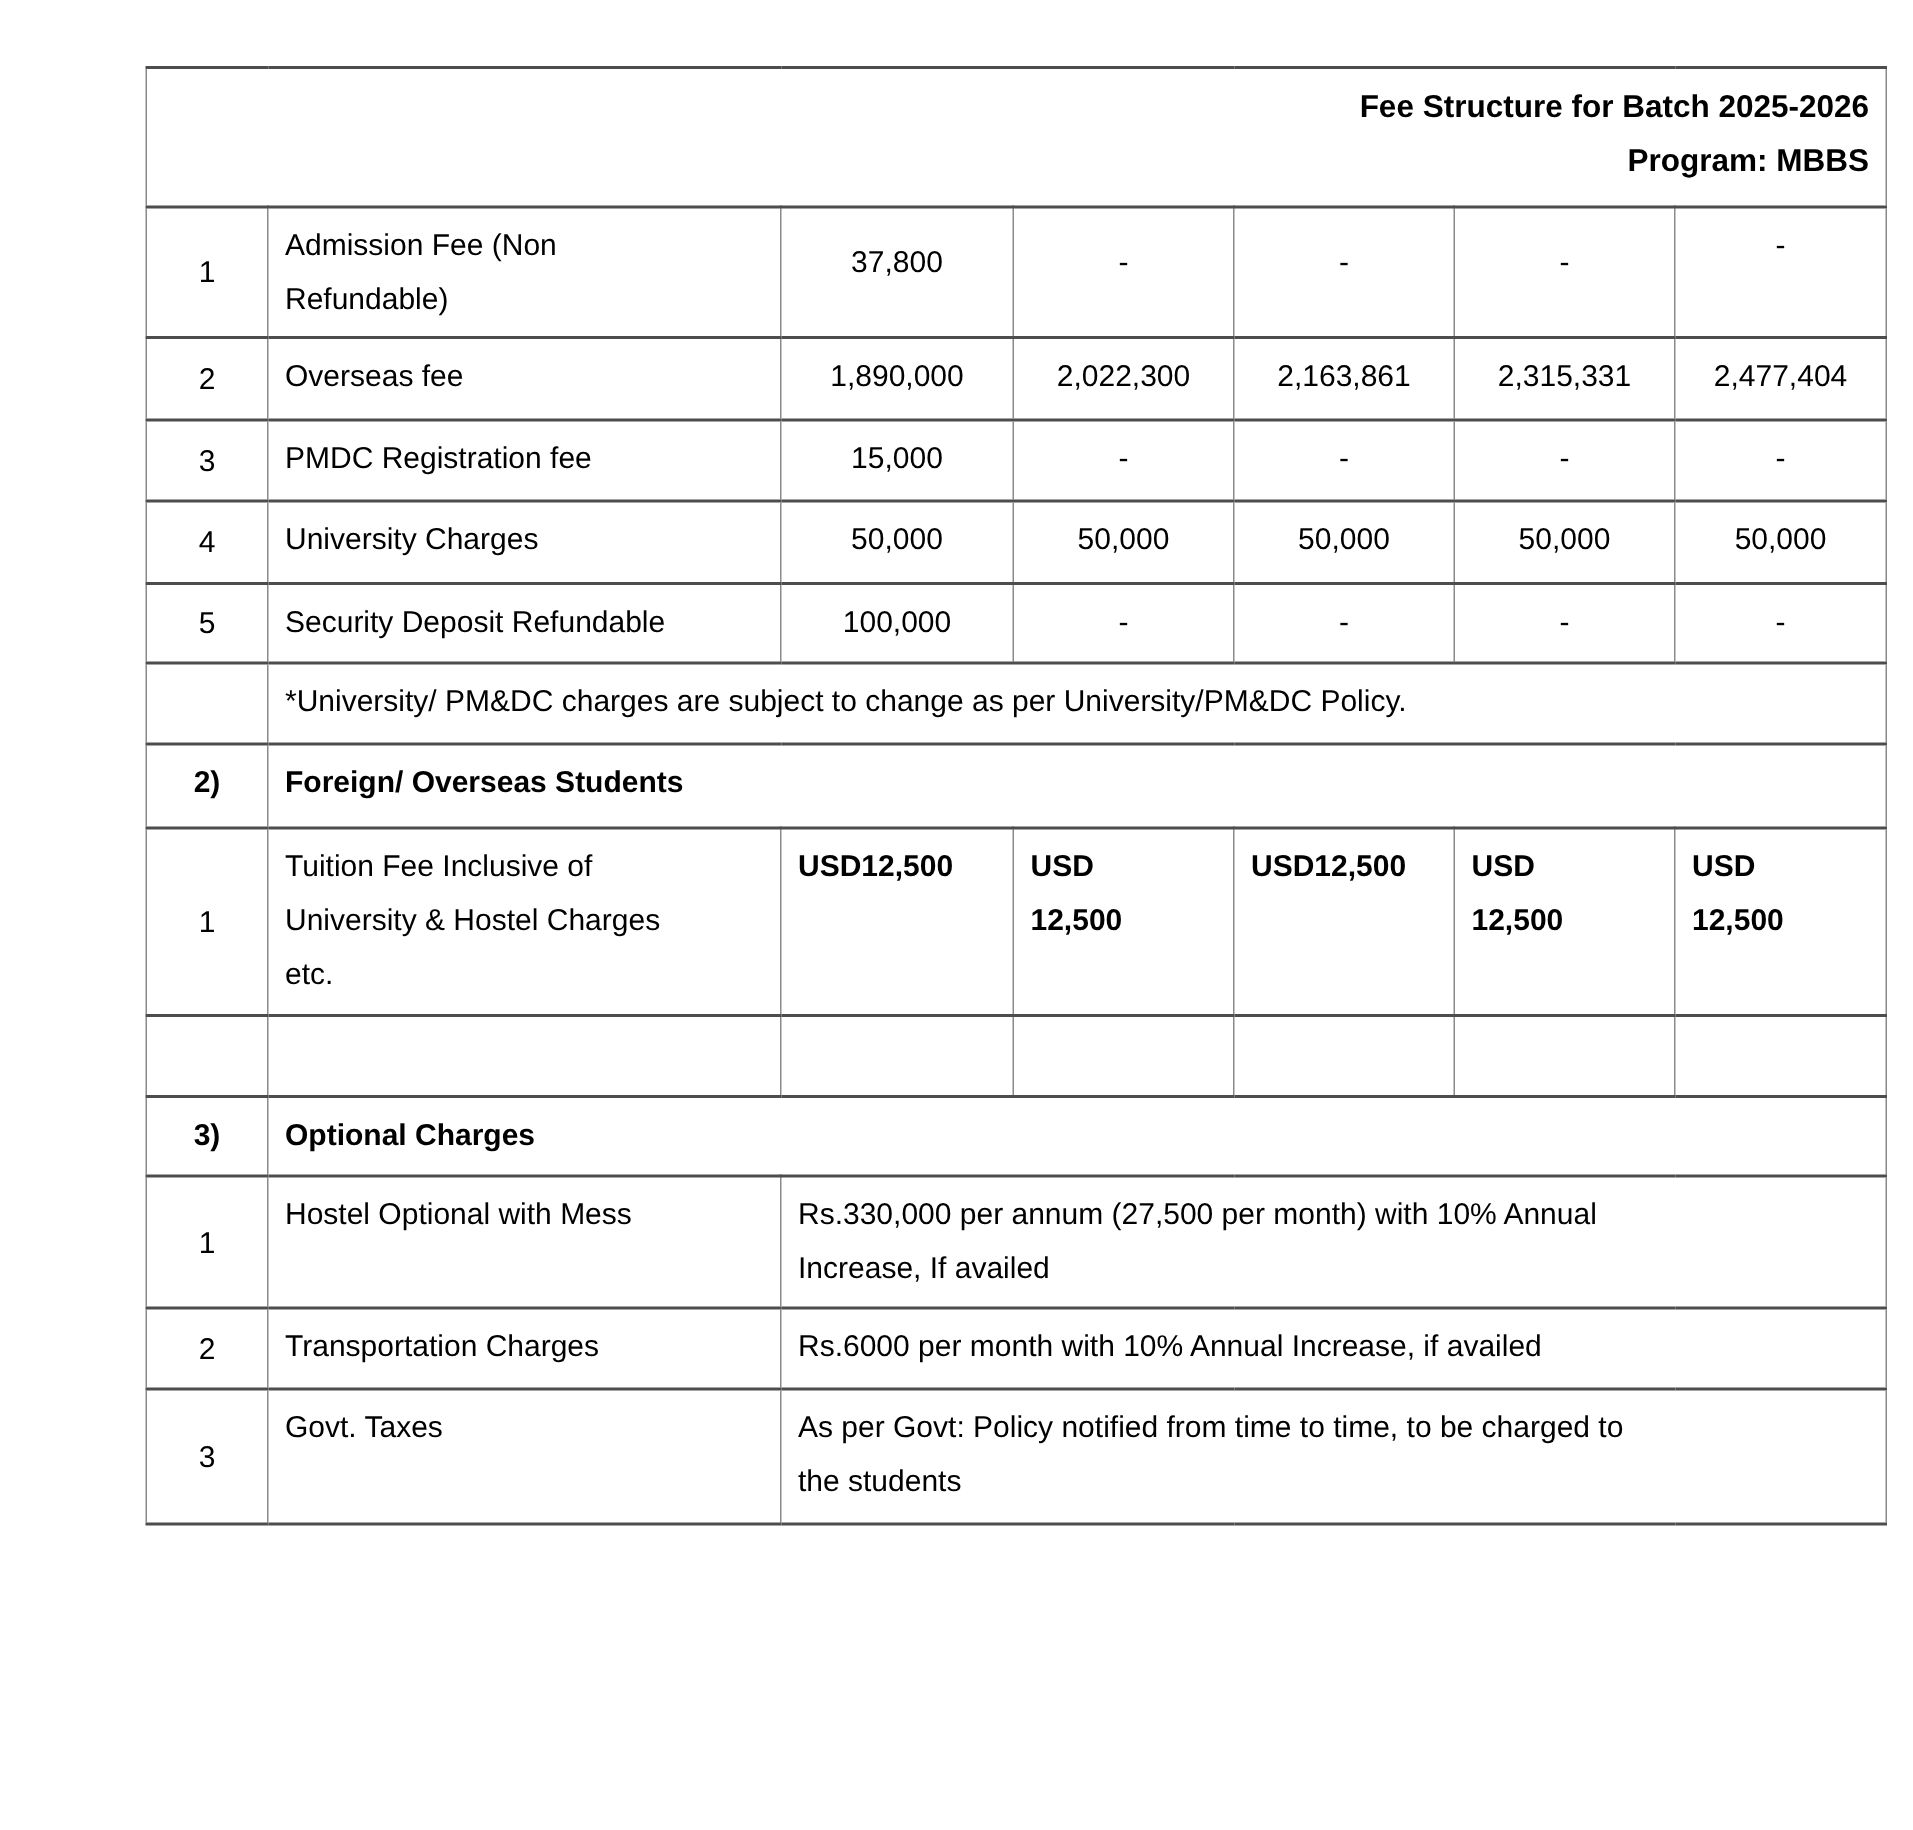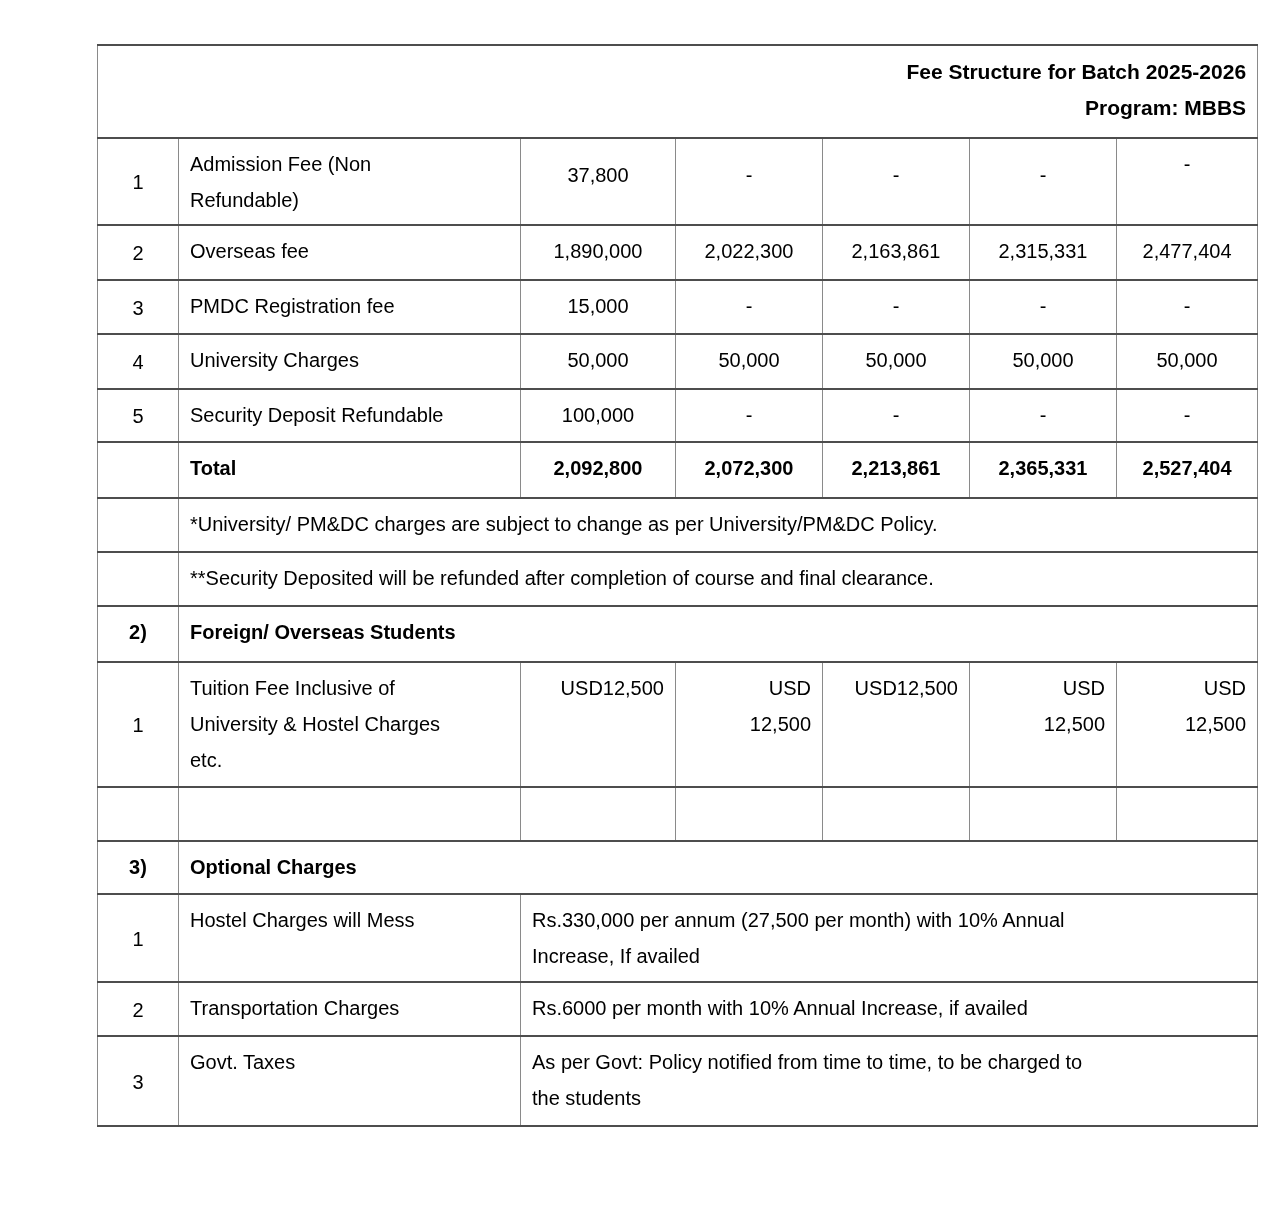--- a/index.html
+++ b/index.html
@@ -29,21 +29,21 @@
     overflow: hidden;
   }
   .title-cell { text-align: right; font-weight: 700; font-size: 21px; padding-top: 8px; }
   .hdr { font-weight: 700; }
   .hdr-year { font-weight: 700; text-align: center; }
   .sno { text-align: center; vertical-align: middle; }
   .sno-top { text-align: center; vertical-align: top; }
   .val { text-align: center; }
   .bold { font-weight: 700; }
   .preline { white-space: pre-line; margin-left: 24px; }
-  .usd { text-align: right; white-space: pre-line; }
+  .usd { text-align: left; white-space: pre-line; font-weight: bold; }
   .push-down { padding-top: 18px; }
   .note-cell, .section-cell { text-align: left; }
 </style>
 </head>
 <body>
 
 <table class="fee-table">
   <colgroup>
     <col style="width:81px">
       <col style="width:342px">
@@ -107,39 +107,26 @@
   <tr style="height:53px">
     <td class="sno">5</td>
     <td>Security Deposit Refundable</td>
     <td class="val">100,000</td>
     <td class="val">-</td>
     <td class="val">-</td>
     <td class="val">-</td>
     <td class="val">-</td>
   </tr>
 
-  <tr style="height:56px">
-    <td class="sno"></td>
-    <td class="bold">Total</td>
-    <td class="val bold">2,092,800</td>
-    <td class="val bold">2,072,300</td>
-    <td class="val bold">2,213,861</td>
-    <td class="val bold">2,365,331</td>
-    <td class="val bold">2,527,404</td>
-  </tr>
 
   <tr style="height:54px">
     <td class="sno"></td>
     <td colspan="6" class="note-cell">*University/ PM&amp;DC charges are subject to change as per University/PM&amp;DC Policy.</td>
   </tr>
 
-  <tr style="height:54px">
-    <td class="sno"></td>
-    <td colspan="6" class="note-cell">**Security Deposited will be refunded after completion of course and final clearance.</td>
-  </tr>
 
   <tr style="height:56px">
     <td class="sno-top bold">2)</td>
     <td colspan="6" class="section-cell bold">Foreign/ Overseas Students</td>
   </tr>
 
   <tr style="height:125px">
     <td class="sno">1</td>
     <td class="preline">Tuition Fee Inclusive of
 University &amp; Hostel Charges
@@ -164,21 +151,21 @@
     <td></td>
   </tr>
 
   <tr style="height:53px">
     <td class="sno-top bold">3)</td>
     <td colspan="6" class="section-cell bold">Optional Charges</td>
   </tr>
 
   <tr style="height:88px">
     <td class="sno">1</td>
-    <td>Hostel Charges will Mess</td>
+    <td>Hostel Optional with Mess</td>
     <td colspan="5" class="preline">Rs.330,000 per annum (27,500 per month) with 10% Annual
 Increase, If availed</td>
   </tr>
 
   <tr style="height:54px">
     <td class="sno">2</td>
     <td>Transportation Charges</td>
     <td colspan="5">Rs.6000 per month with 10% Annual Increase, if availed</td>
   </tr>
 

